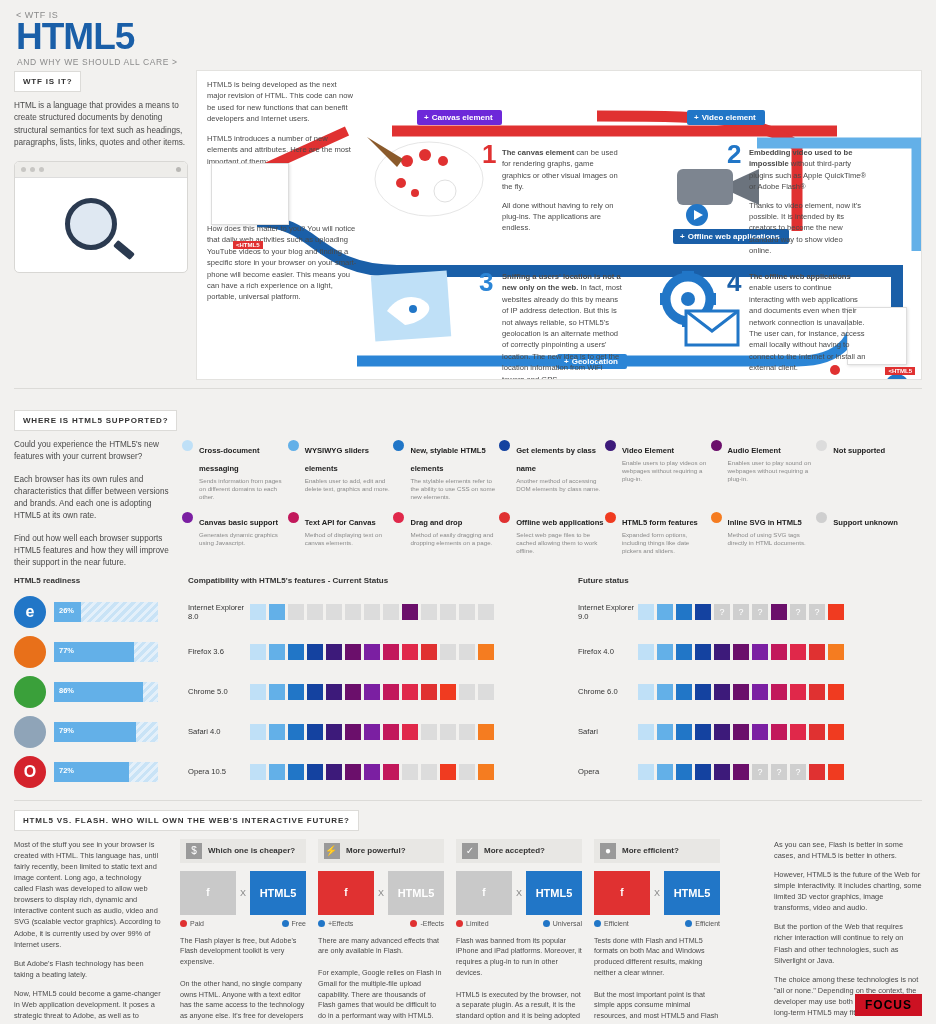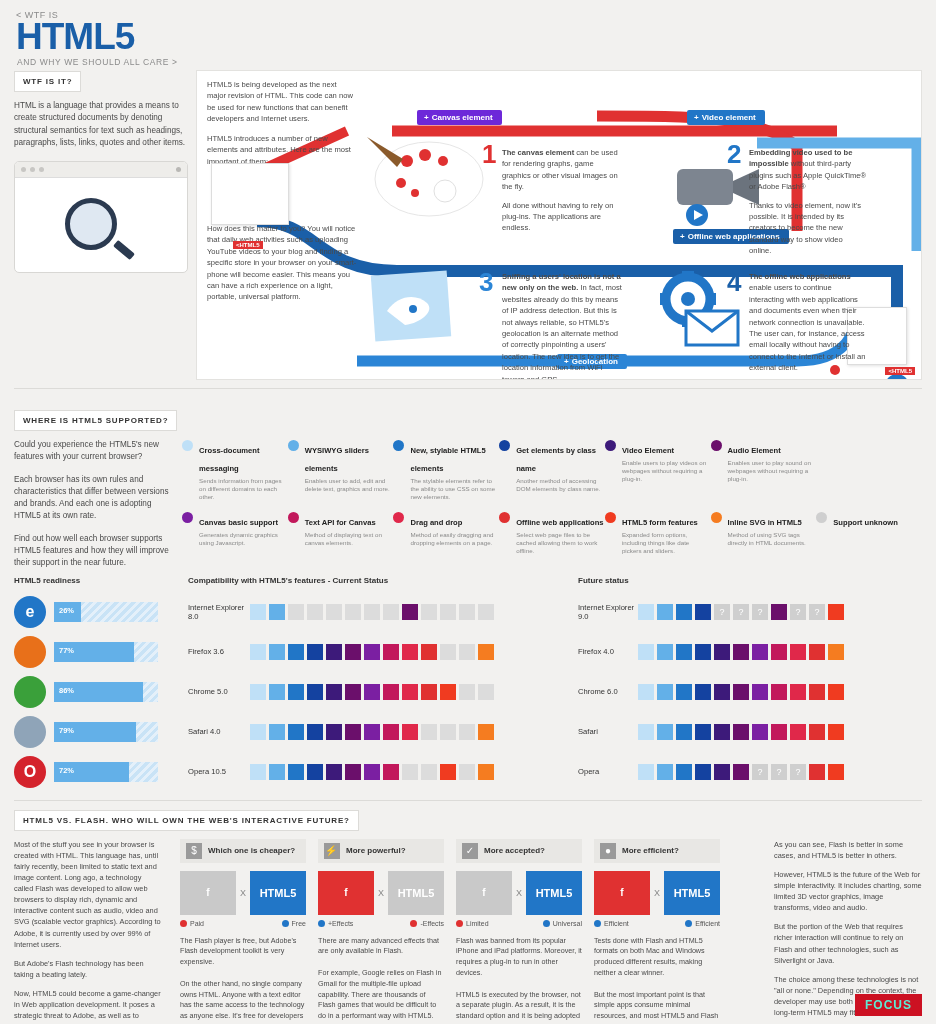--- a/index.html
+++ b/index.html
@@ -89,21 +89,21 @@
   .cmp-icon { width:16px;height:16px;background:#9a9a9a;color:#fff;font-size:10px;
      text-align:center;line-height:16px;margin-right:6px; }
   .cmp-head-label { font-size:8px; font-weight:bold; color:#333; }
   .vs-row { display:flex; align-items:center; justify-content:space-between; }
   .vs-box { width:56px;height:44px; display:flex;align-items:center;justify-content:center;
      color:#fff; font-size:10px; font-weight:bold; }
   .vs-x { font-size:9px; color:#888; }
   .vs-legend { display:flex; justify-content:space-between; margin-top:5px; }
   .vs-leg-item { display:flex; align-items:center; font-size:7px; color:#555; }
   .mini-dot { width:7px;height:7px;border-radius:50%;margin-right:3px;}
-  .focus-logo { position:absolute; right:14px; bottom:8px; background:#cc1122; color:#5eead4;
+  .focus-logo { position:absolute; right:14px; bottom:8px; background:#cc1122; color:#000000;
      font-size:12px; font-weight:bold; padding:4px 10px; letter-spacing:1px;}
   .hr { border:0; border-top:1px solid #dcdbd8; margin:8px 0; }
 </style>
 </head>
 <body>
 
 <div class="page">
 
   <div class="header">
     <div class="wtf-line">&lt; WTF IS</div>
@@ -262,20 +262,26 @@
               <div class="legend-col" style="width: 105.714px;">
                 <div class="legend-item">
                   <span class="dot" style="background:#3d1a7a"></span>
                   <span><span class="legend-title">Video Element</span><div class="legend-desc">Enable users to play videos on webpages without requiring a plug-in.</div></span>
                 </div>
               </div>
               <div class="legend-col" style="width: 105.714px;">
                 <div class="legend-item">
                   <span class="dot" style="background:#6b0f6b"></span>
                   <span><span class="legend-title">Audio Element</span><div class="legend-desc">Enables user to play sound on webpages without requiring a plug-in.</div></span>
+                </div>
+              </div>
+              <div class="legend-col" style="width: 105.714px;">
+                <div class="legend-item">
+                  <span class="dot" style="background:#dcdcdc"></span>
+                  <span><span class="legend-title">Not supported</span><div class="legend-desc"></div></span>
                 </div>
               </div>
             </div>
             <div style="display: flex; width: 100%;">
               <div class="legend-col" style="width: 105.714px;">
                 <div class="legend-item">
                   <span class="dot" style="background:#7b1fa2"></span>
                   <span><span class="legend-title">Canvas basic support</span><div class="legend-desc">Generates dynamic graphics using Javascript.</div></span>
                 </div>
               </div>

